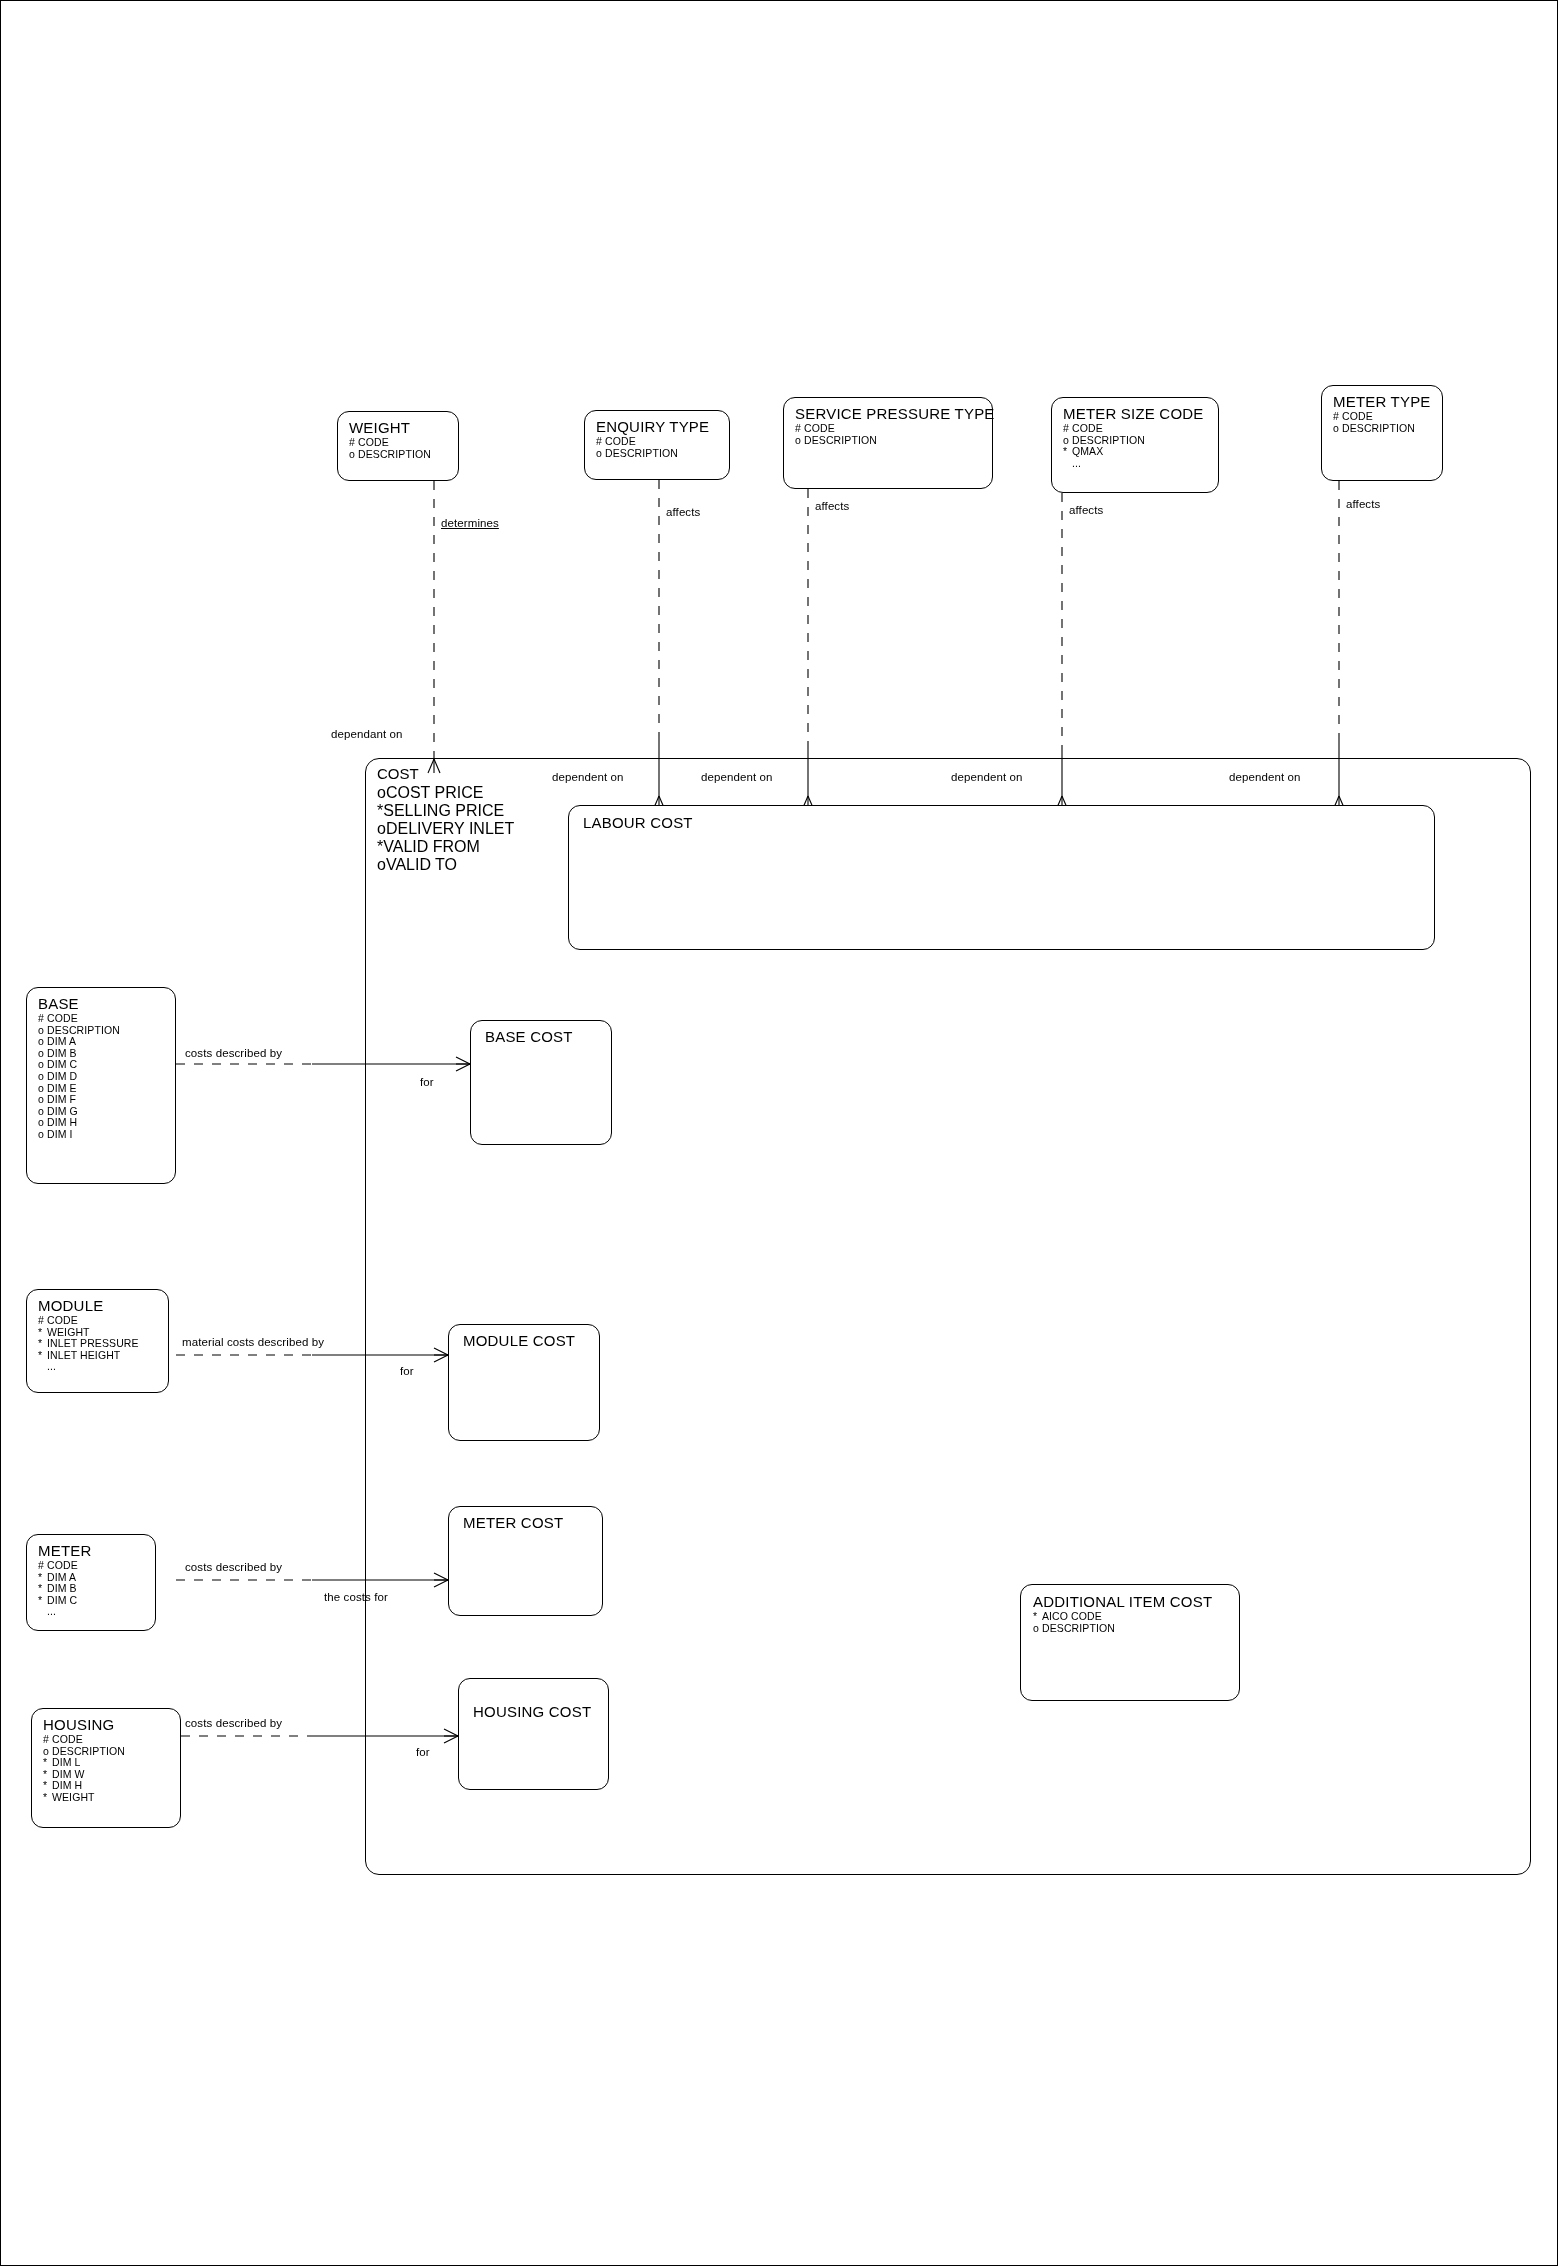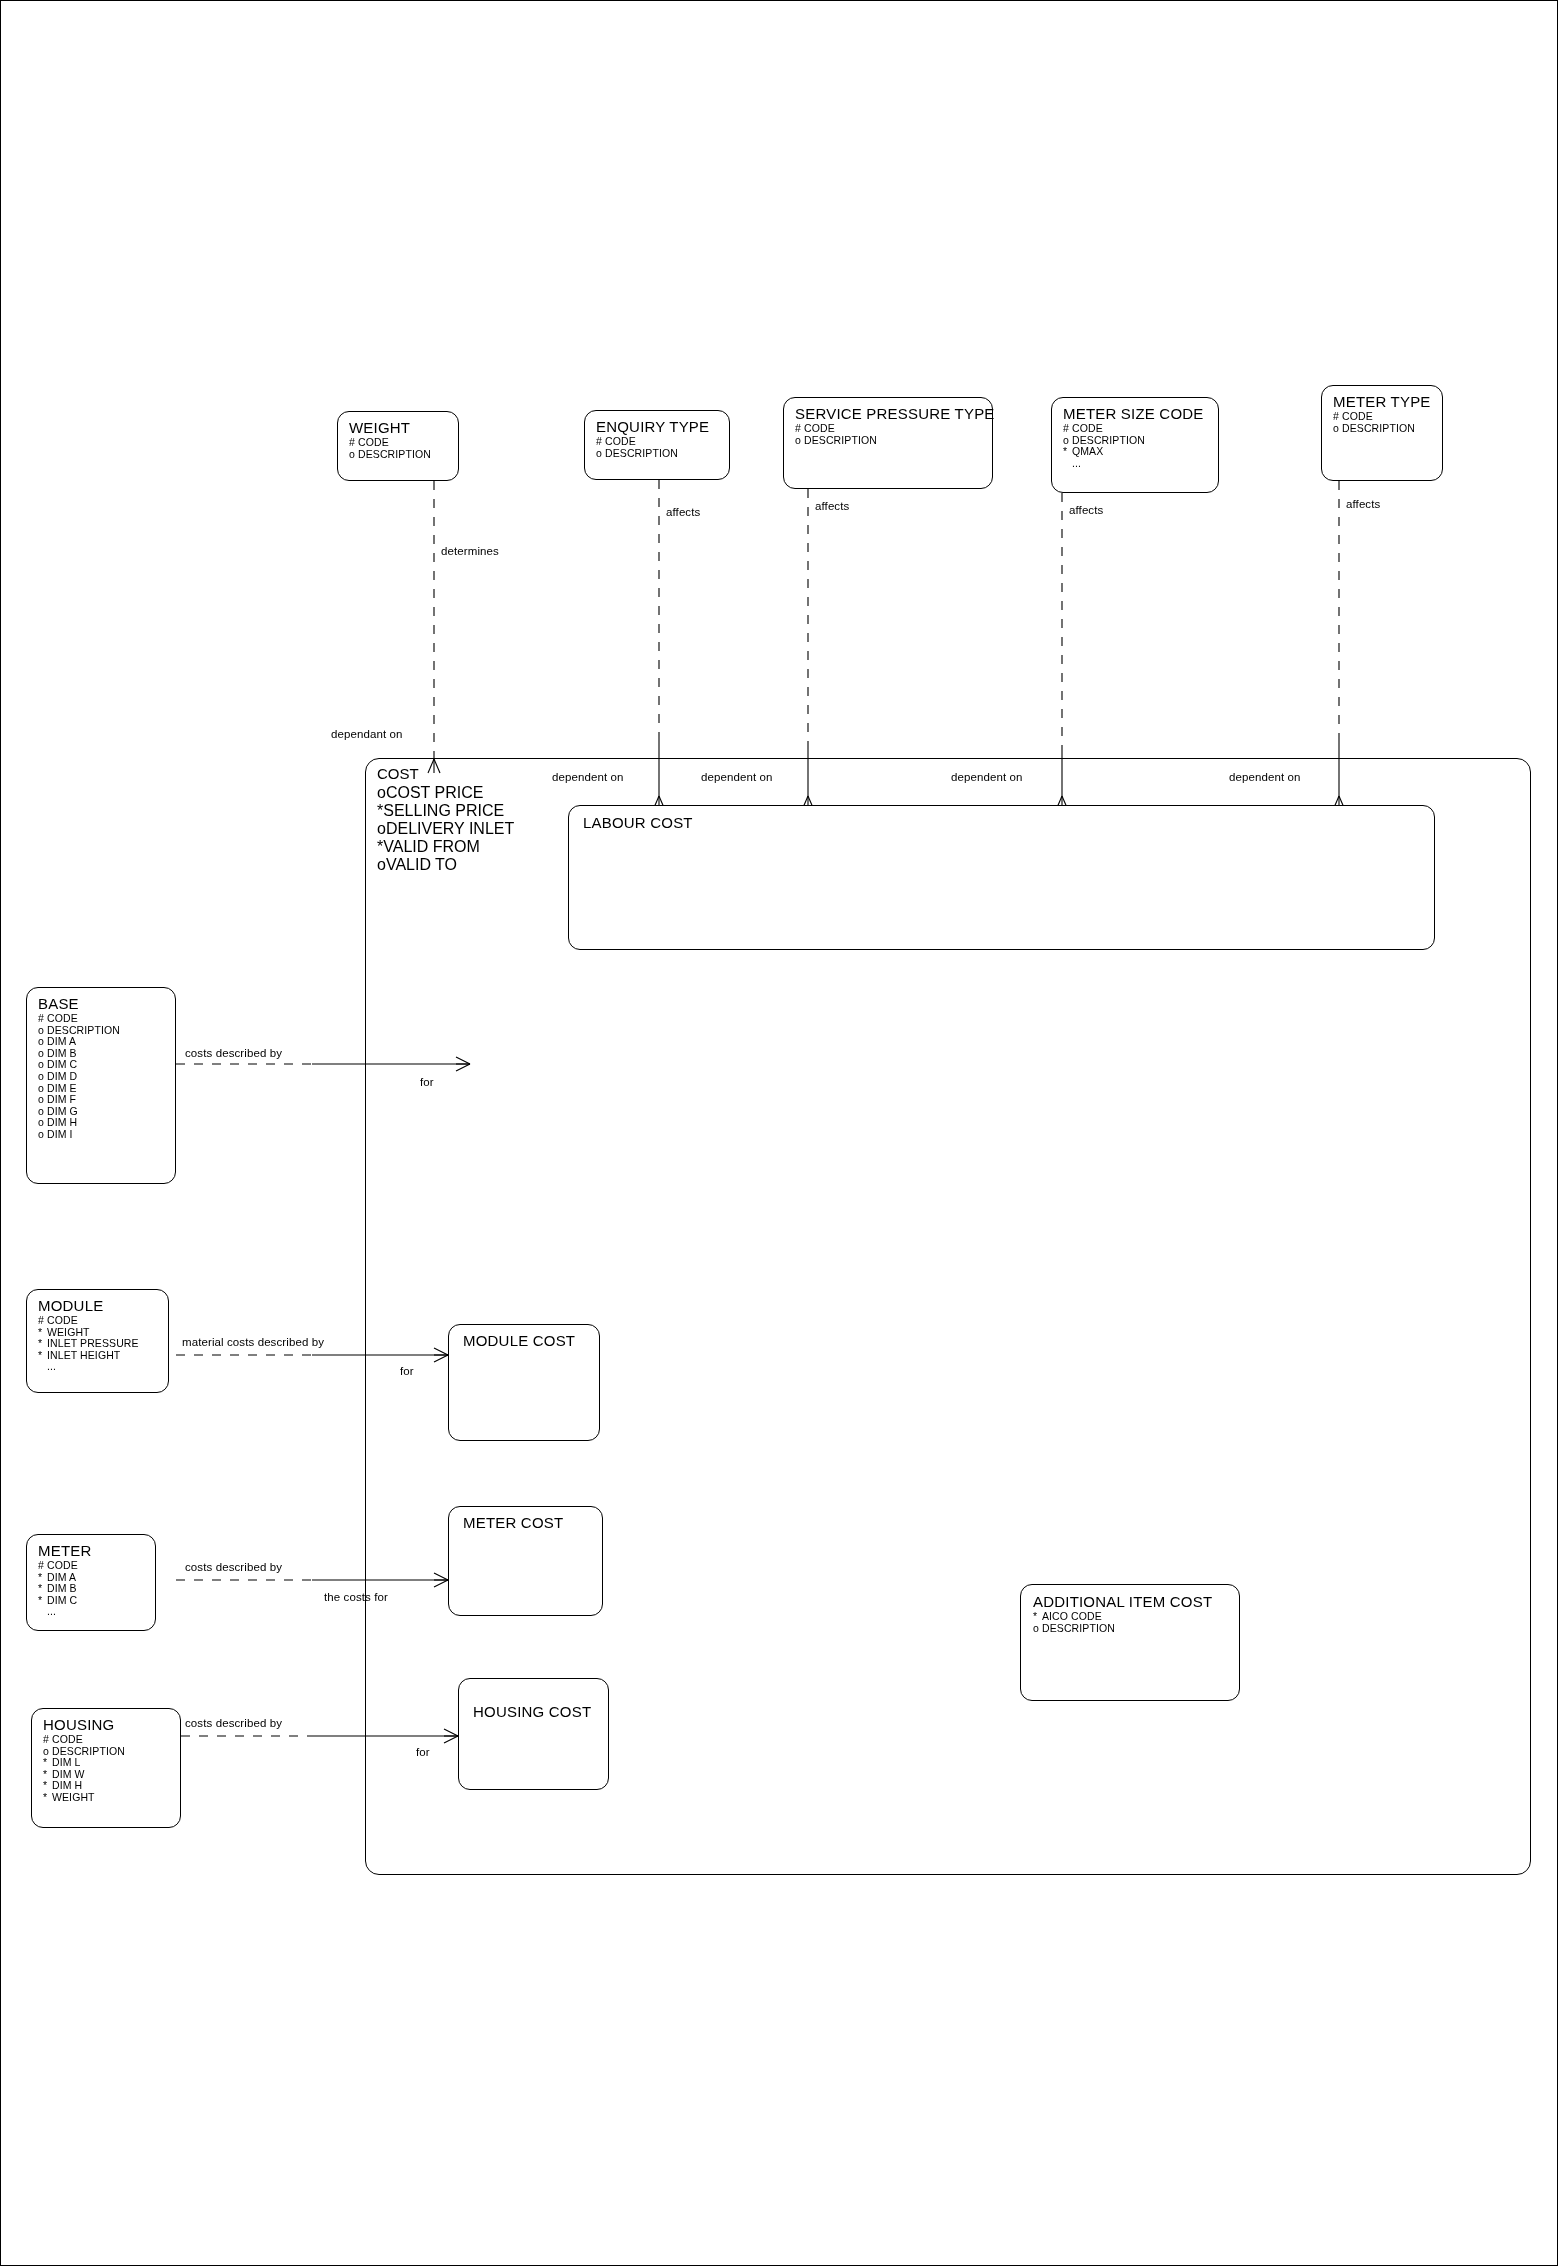--- a/index.html
+++ b/index.html
@@ -216,21 +216,21 @@
     </div>
 
     <div class="entity" style="left:1320px; top:384px; width:122px; height:96px;">
       <div class="ename">METER TYPE</div>
       <div class="attrs">
         <div class="attr"><span class="mark">#</span><span>CODE</span></div>
         <div class="attr"><span class="mark">o</span><span>DESCRIPTION</span></div>
       </div>
     </div>
 
-    <div class="rel-label" style="left:440px; top:544px;">determines</div>
+    <div class="rel-label" style="left:440px; top:516px;text-decoration:underline;">determines</div>
     <div class="rel-label" style="left:665px; top:505px;">affects</div>
     <div class="rel-label" style="left:814px; top:499px;">affects</div>
     <div class="rel-label" style="left:1068px; top:503px;">affects</div>
     <div class="rel-label" style="left:1345px; top:497px;">affects</div>
 
     <div class="rel-label" style="left:330px; top:727px;">dependant on</div>
 
     <div class="rel-label" style="left:551px; top:770px;">dependent on</div>
     <div class="rel-label" style="left:700px; top:770px;">dependent on</div>
     <div class="rel-label" style="left:950px; top:770px;">dependent on</div>
@@ -261,20 +261,23 @@
         <div class="attr"><span class="mark">o</span><span>DIM C</span></div>
         <div class="attr"><span class="mark">o</span><span>DIM D</span></div>
         <div class="attr"><span class="mark">o</span><span>DIM E</span></div>
         <div class="attr"><span class="mark">o</span><span>DIM F</span></div>
         <div class="attr"><span class="mark">o</span><span>DIM G</span></div>
         <div class="attr"><span class="mark">o</span><span>DIM H</span></div>
         <div class="attr"><span class="mark">o</span><span>DIM I</span></div>
       </div>
     </div>
 
+    <div class="entity" style="left:469px; top:1019px; width:142px; height:125px; padding-left:14px; padding-top:7px;">
+      <div class="ename">BASE COST</div>
+    </div>
 
     <div class="entity" style="left:25px; top:1288px; width:143px; height:104px;">
       <div class="ename">MODULE</div>
       <div class="attrs">
         <div class="attr"><span class="mark">#</span><span>CODE</span></div>
         <div class="attr"><span class="mark">*</span><span>WEIGHT</span></div>
         <div class="attr"><span class="mark">*</span><span>INLET PRESSURE</span></div>
         <div class="attr"><span class="mark">*</span><span>INLET HEIGHT</span></div>
         <div class="attr"><span class="mark"></span><span>...</span></div>
       </div>

